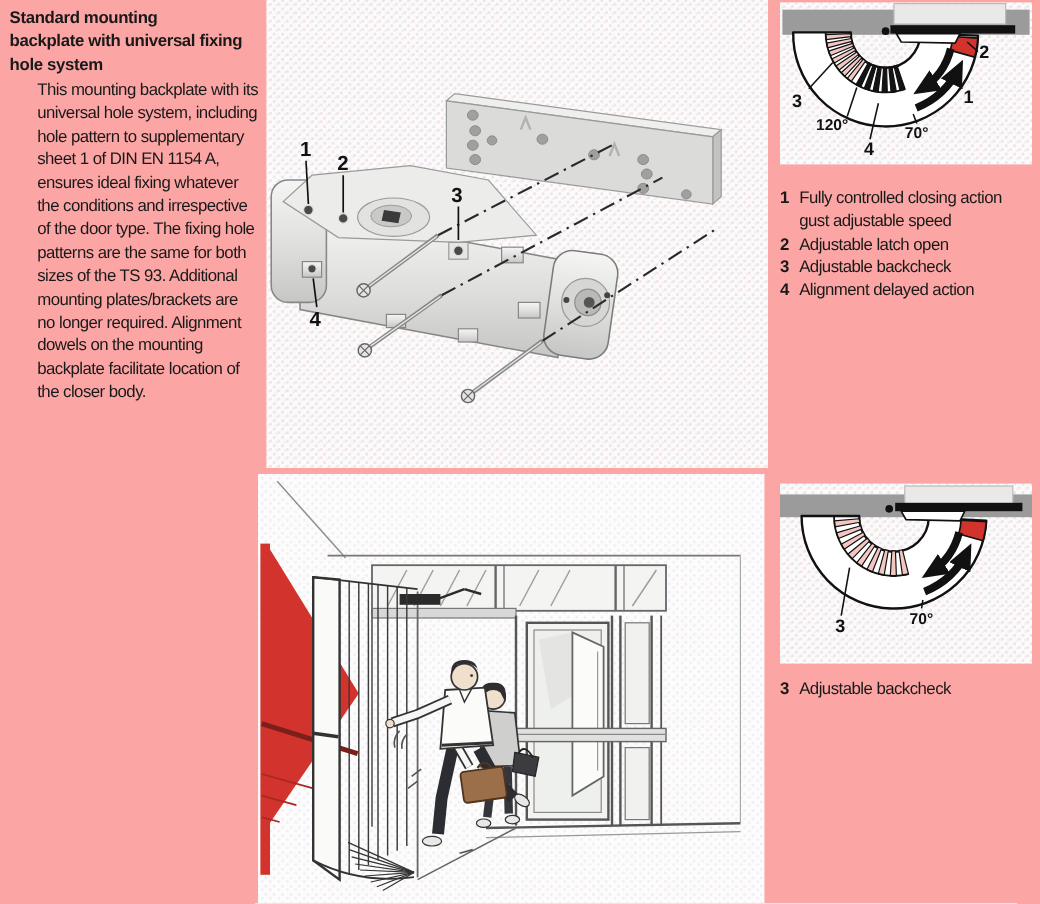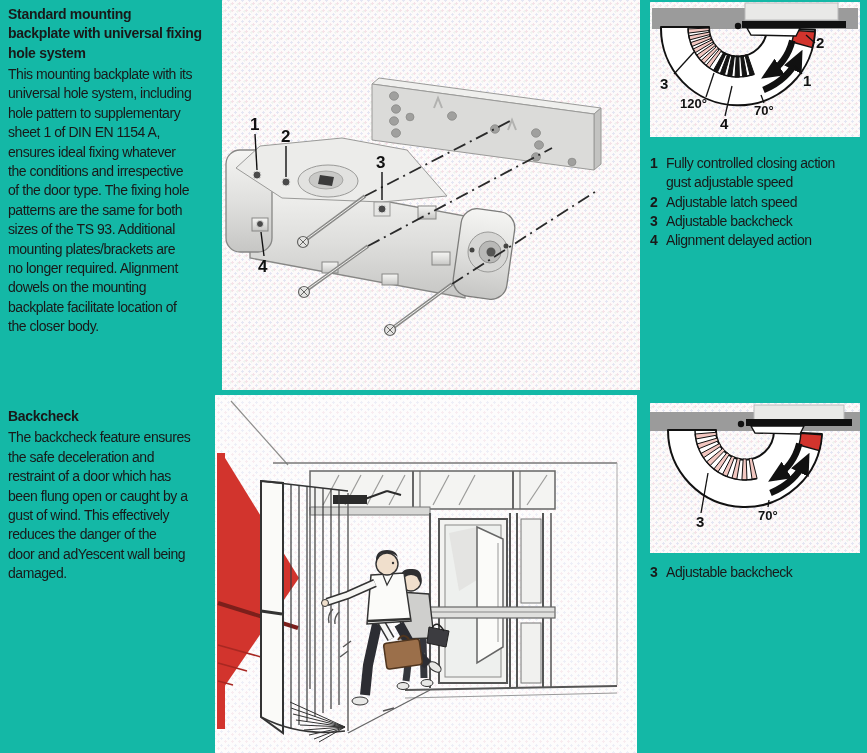--- a/index.html
+++ b/index.html
@@ -1,21 +1,21 @@
 <!DOCTYPE html>
 <html><head>
 <meta charset="utf-8">
 <style>
   html,body{margin:0;padding:0;background:#fff;}
   body{font-family:"Liberation Sans",sans-serif;color:#191919;}
-  #canvas{position:relative;width:867px;height:753px;background:#14b8a6;overflow:hidden;}
+  #canvas{position:relative;width:867px;height:753px;background:#fca5a5;overflow:hidden;}
   .abs{position:absolute;}
   .pre{white-space:pre-line;}
   .sec-title{font-size:14px;font-weight:bold;line-height:19.3px;letter-spacing:-0.3px;}
-  .sec-body{font-size:14px;line-height:19.4px;letter-spacing:-0.45px;}
+  .sec-body{font-size:14px;line-height:19.4px;letter-spacing:-0.45px;margin-left:23px;}
   .halftone{
     background-color:#fdfafa;
     background-image:
       radial-gradient(circle, rgba(214,130,160,0.20) 1px, transparent 1.4px),
       radial-gradient(circle, rgba(130,150,214,0.20) 1px, transparent 1.4px),
       radial-gradient(circle, rgba(150,200,165,0.13) 1px, transparent 1.4px);
     background-size:7px 7px,7px 7px,7px 7px;
     background-position:0 0,3px 4px,5px 1px;
   }
   .halftone-light{
@@ -53,31 +53,20 @@
 of the door type. The fixing hole
 patterns are the same for both
 sizes of the TS 93. Additional
 mounting plates/brackets are
 no longer required. Alignment
 dowels on the mounting
 backplate facilitate location of
 the closer body.</div>
   </div>
 
-  <div class="abs" style="left:8px;top:407px;width:214px;">
-    <div class="sec-title">Backcheck</div>
-    <div class="sec-body pre" style="margin-top:2px;">The backcheck feature ensures
-the safe deceleration and
-restraint of a door which has
-been flung open or caught by a
-gust of wind. This effectively
-reduces the danger of the
-door and adYescent wall being
-damaged.</div>
-  </div>
 
   <div class="abs halftone" style="left:222px;top:0;width:418px;height:390px;">
     <svg width="418" height="390" viewBox="0 0 418 390">
       <defs>
         <linearGradient id="metal" x1="0" y1="0" x2="0" y2="1">
           <stop offset="0" stop-color="#f5f5f3"></stop>
             <stop offset="0.55" stop-color="#dededc"></stop>
             <stop offset="1" stop-color="#c6c6c4"></stop>
         </linearGradient>
       </defs>
@@ -378,21 +367,21 @@
       <text class="fan-label" x="166" y="46">2</text>
     </svg>
     <div class="legend">
       <div class="legend-item">
         <span class="legend-num">1</span>
         <span class="legend-text pre">Fully controlled closing action
 gust adjustable speed</span>
       </div>
       <div class="legend-item">
         <span class="legend-num">2</span>
-        <span class="legend-text pre">Adjustable latch speed</span>
+        <span class="legend-text pre">Adjustable latch open</span>
       </div>
       <div class="legend-item">
         <span class="legend-num">3</span>
         <span class="legend-text pre">Adjustable backcheck</span>
       </div>
       <div class="legend-item">
         <span class="legend-num">4</span>
         <span class="legend-text pre">Alignment delayed action</span>
       </div>
     </div>

